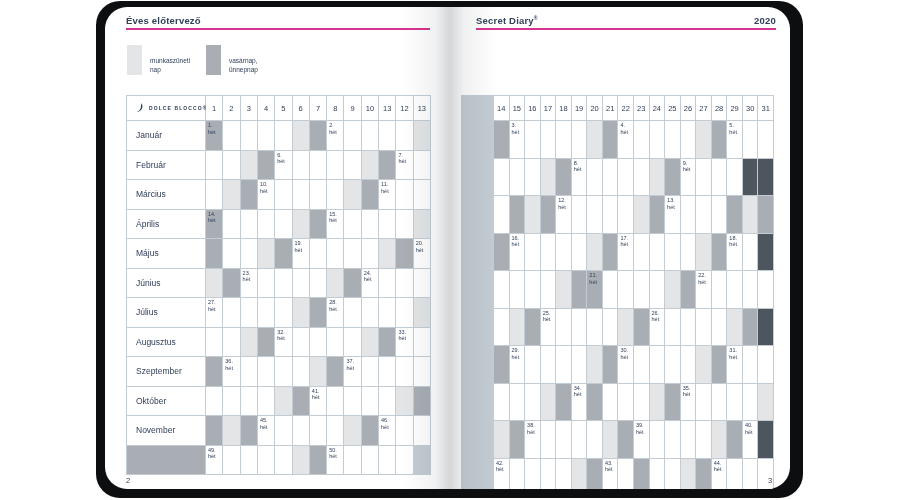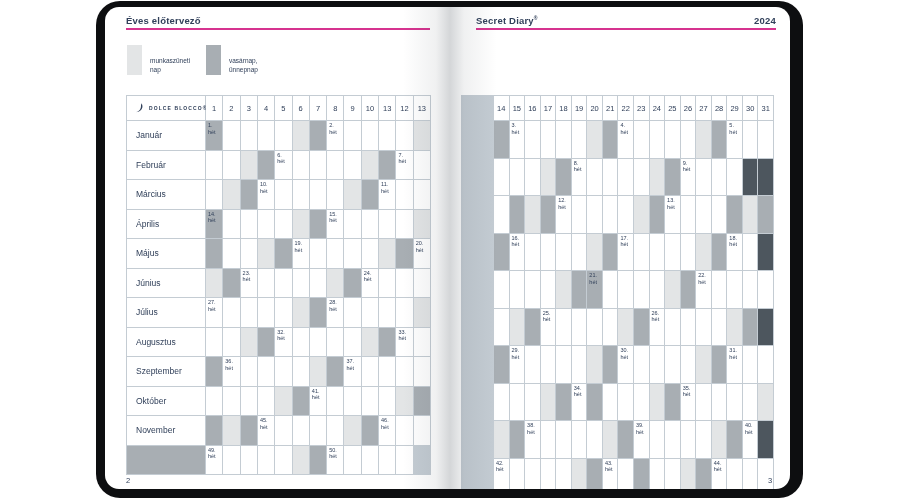--- a/index.html
+++ b/index.html
@@ -2,21 +2,21 @@
 <html style="--sat: #e3e5e6; --sun: #a8aeb3; --invalid: #4d565e; --accent: #d6338f; --ink: #31405a; --grid: #c4ccd3; --cover: #0d0e10;"><head>
 <meta charset="utf-8">
 <style>
   * { margin:0; padding:0; box-sizing:border-box; }
   html,body { width:900px; height:500px; }
   body { background:#ffffff; font-family:"Liberation Sans", sans-serif; position:relative; overflow:hidden; }
   .stage { position:absolute; inset:0; }
   .cover { position:absolute; left:96px; top:1px; width:707px; height:497px;
            background:var(--cover,#0d0e10); border-radius:24px; }
   .pages { position:absolute; left:105px; top:7px; width:685px; height:482px;
-           background:#ffffff; border-radius:14px; overflow:hidden; }
+           background:#ffffff; border-radius:22px; overflow:hidden; }
   .spine { position:absolute; left:298px; top:0; width:94px; height:100%; pointer-events:none;
            background:linear-gradient(90deg, rgba(40,50,60,0) 0%, rgba(40,50,60,0.07) 35%,
                       rgba(40,50,60,0.20) 50%, rgba(40,50,60,0.07) 65%, rgba(40,50,60,0) 100%); }
 
   .page-title-row { position:absolute; top:8px; font-size:9.5px; font-weight:bold;
                     color:var(--ink); letter-spacing:0.2px; }
   .page-title-row.left { left:21px; width:304px; }
   .page-title-row.right { left:371px; width:300px; display:flex; justify-content:space-between; }
   .reg { font-size:5px; vertical-align:super; }
   .underline { position:absolute; top:21px; height:1.5px; background:var(--accent); }
@@ -661,21 +661,21 @@
         <div class="cell day-cell sun"></div>
         <div class="cell day-cell">
           <span class="wk">1.
 hét</span>
         </div>
         <div class="cell day-cell"></div>
       </div>
 
     <div class="page-title-row right">
       <span><span>Secret Diary</span><span class="reg">®</span></span>
-      <span>2024</span>
+      <span>2020</span>
     </div>
     <div class="underline right"></div>
 
     <div class="page-num left">2</div>
     <div class="page-num right">3</div>
 
     <div class="spine"></div>
   </div>
 </div>
 

